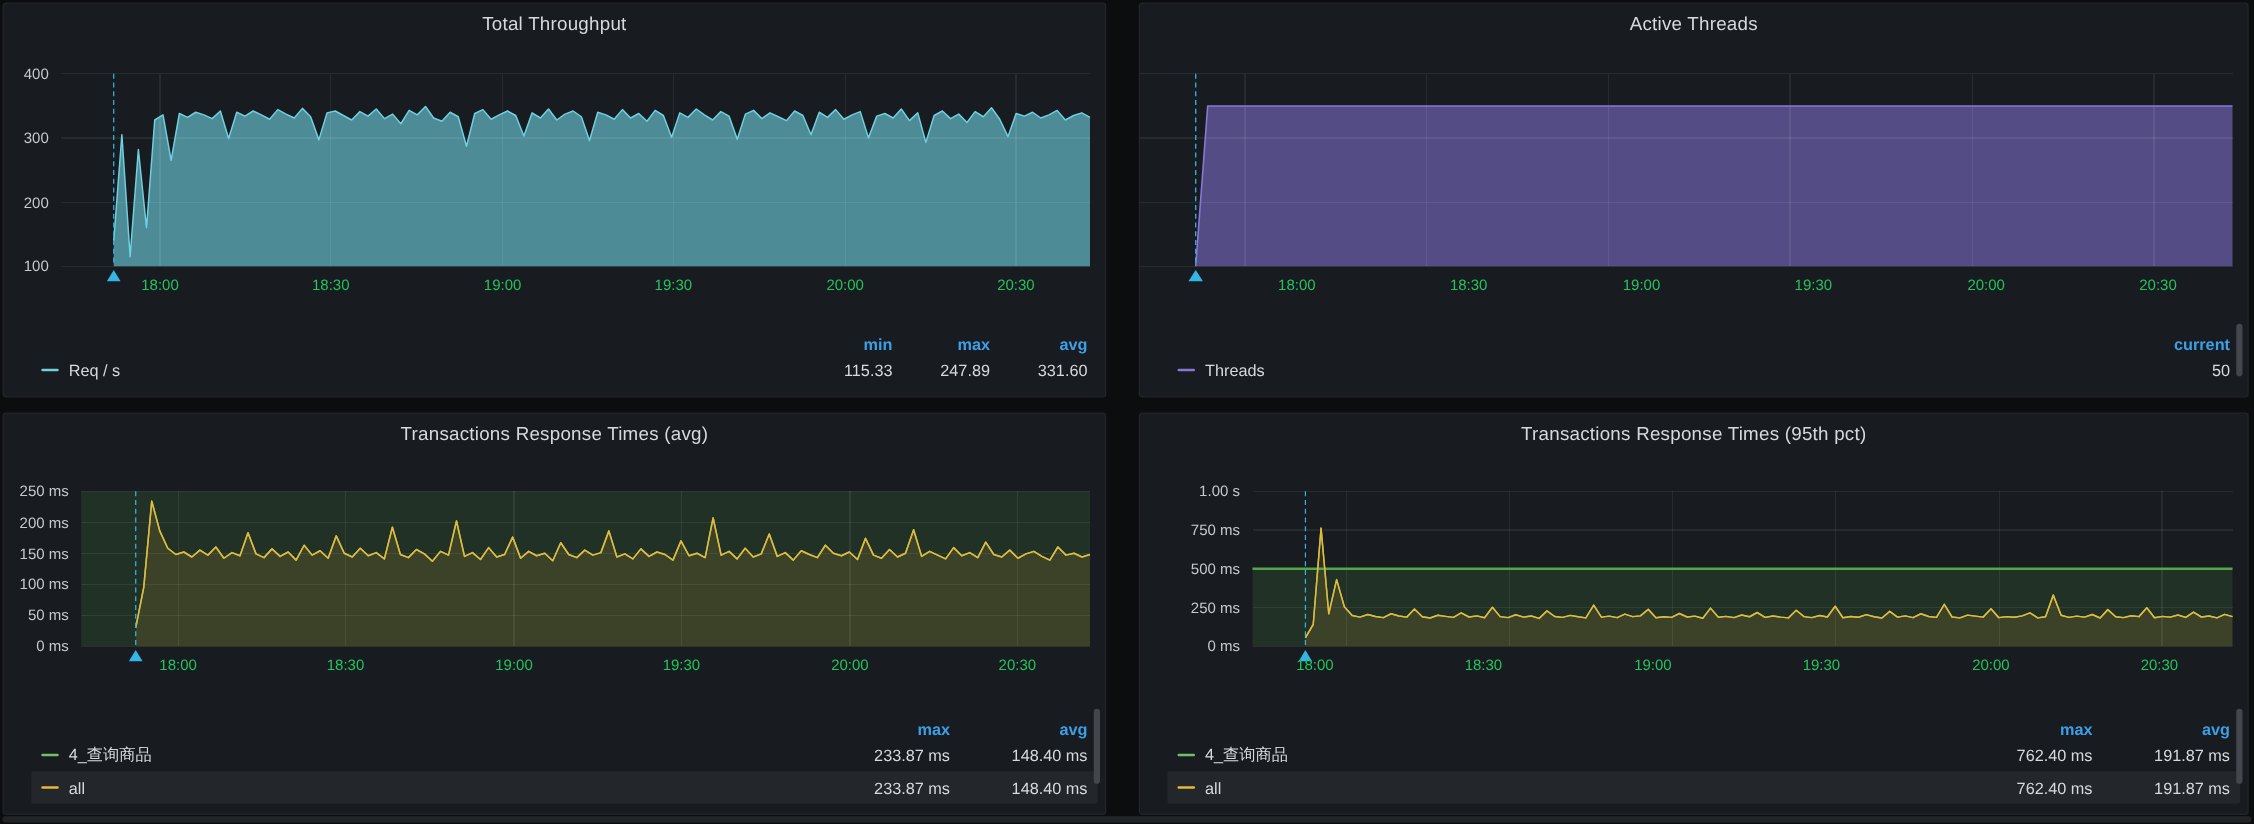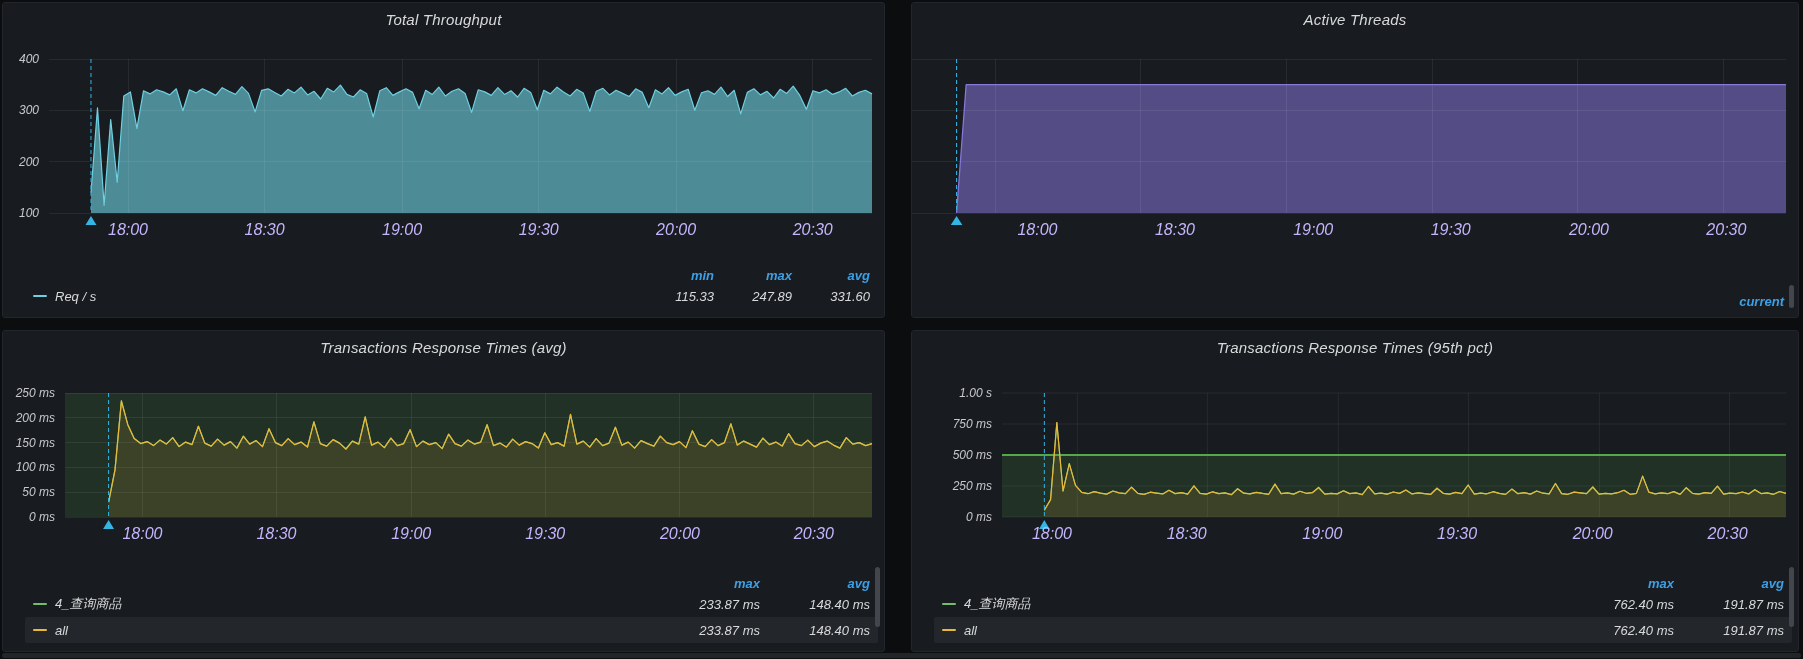--- a/index.html
+++ b/index.html
@@ -1,29 +1,29 @@
 <!DOCTYPE html>
 <html><head>
 <meta charset="utf-8">
 <style>
   html,body{margin:0;padding:0;background:#0c0d0f;font-family:"Liberation Sans",sans-serif;}
   .dashboard{position:relative;width:1803px;height:659px;box-sizing:border-box;padding:2px;
     display:grid;grid-template-columns:883px 888px;grid-template-rows:316px 322px;
     column-gap:26px;row-gap:12px;background:#0c0d0f;}
   .panel{position:relative;display:flex;flex-direction:column;background:#181b1f;
-    border:1px solid #22252b;border-radius:3px;overflow:hidden;box-sizing:border-box;font-style:italic;}
+    border:1px solid #22252b;border-radius:3px;overflow:hidden;box-sizing:border-box;}
   .panel-title{height:32px;line-height:34px;text-align:center;font-size:15px;font-weight:500;
     color:#d8d9da;letter-spacing:.2px;cursor:pointer;flex:none;white-space:nowrap;}
   .chart-row{display:flex;position:relative;flex:none;}
   .ylabels{position:relative;flex:none;}
   .ytick{position:absolute;right:10px;font-size:12px;line-height:16px;color:#c8c9ce;white-space:nowrap;}
   .plotwrap{flex:1 1 auto;position:relative;margin-right:12px;}
   svg.plot{position:absolute;left:0;top:0;width:100%;height:100%;overflow:visible;display:block;}
   .xlabels{position:relative;height:26px;flex:none;}
-  .xtick{position:absolute;top:8px;transform:translateX(-50%);font-size:16px;color:#c4b5fd;white-space:nowrap;}
+  .xtick{position:absolute;top:8px;transform:translateX(-50%);font-size:12px;color:#22c55e;white-space:nowrap;}
   .legend{margin-top:auto;position:relative;padding:0 14px 8px 30px;font-size:13px;color:#d8d9da;flex:none;}
   .lgd-row{display:flex;align-items:center;height:26px;padding:0 8px;margin:0 -8px;border-radius:2px;}
   .lgd-row.hl{background:rgba(255,255,255,0.05);}
   .lgd-head{height:24px;align-items:flex-end;}
   .lgd-cell{text-align:right;flex:none;white-space:nowrap;}
   .lgd-colhead{color:#3ba0e8;font-weight:700;cursor:pointer;}
   .lgd-spacer{flex:1 1 auto;}
   .dash{display:inline-block;width:14px;height:2px;border-radius:1px;margin-right:8px;flex:none;}
   .lgd-label{cursor:pointer;white-space:nowrap;}
   .scroll-thumb{position:absolute;right:4px;top:0;width:5px;height:72%;background:#43464d;border-radius:3px;cursor:pointer;}
@@ -115,20 +115,26 @@
         <div class="xtick" style="left: 26.2%;">18:30</div>
         <div class="xtick" style="left: 42.9%;">19:00</div>
         <div class="xtick" style="left: 59.5%;">19:30</div>
         <div class="xtick" style="left: 76.2%;">20:00</div>
         <div class="xtick" style="left: 92.8%;">20:30</div>
       </div>
     <div class="legend">
         <div class="lgd-row lgd-head">
           <div class="lgd-spacer"></div>
           <div class="lgd-cell lgd-colhead" style="width: 70px;">current</div>
+        </div>
+        <div class="lgd-row">
+          <span class="dash" style="background: rgb(136, 119, 217);"></span>
+          <span class="lgd-label">Threads</span>
+          <div class="lgd-spacer"></div>
+          <div class="lgd-cell" style="width: 70px;">50</div>
         </div>
         <div class="scroll-thumb"></div>
       </div>
   </section>
 
   <section class="panel">
     <div class="panel-title">Transactions Response Times (avg)</div>
     <div class="chart-row" style="margin-top: 30px; height: 124px;">
       <div class="ylabels" style="width: 62px;">
           <div class="ytick" style="top: -8px;">250 ms</div>

